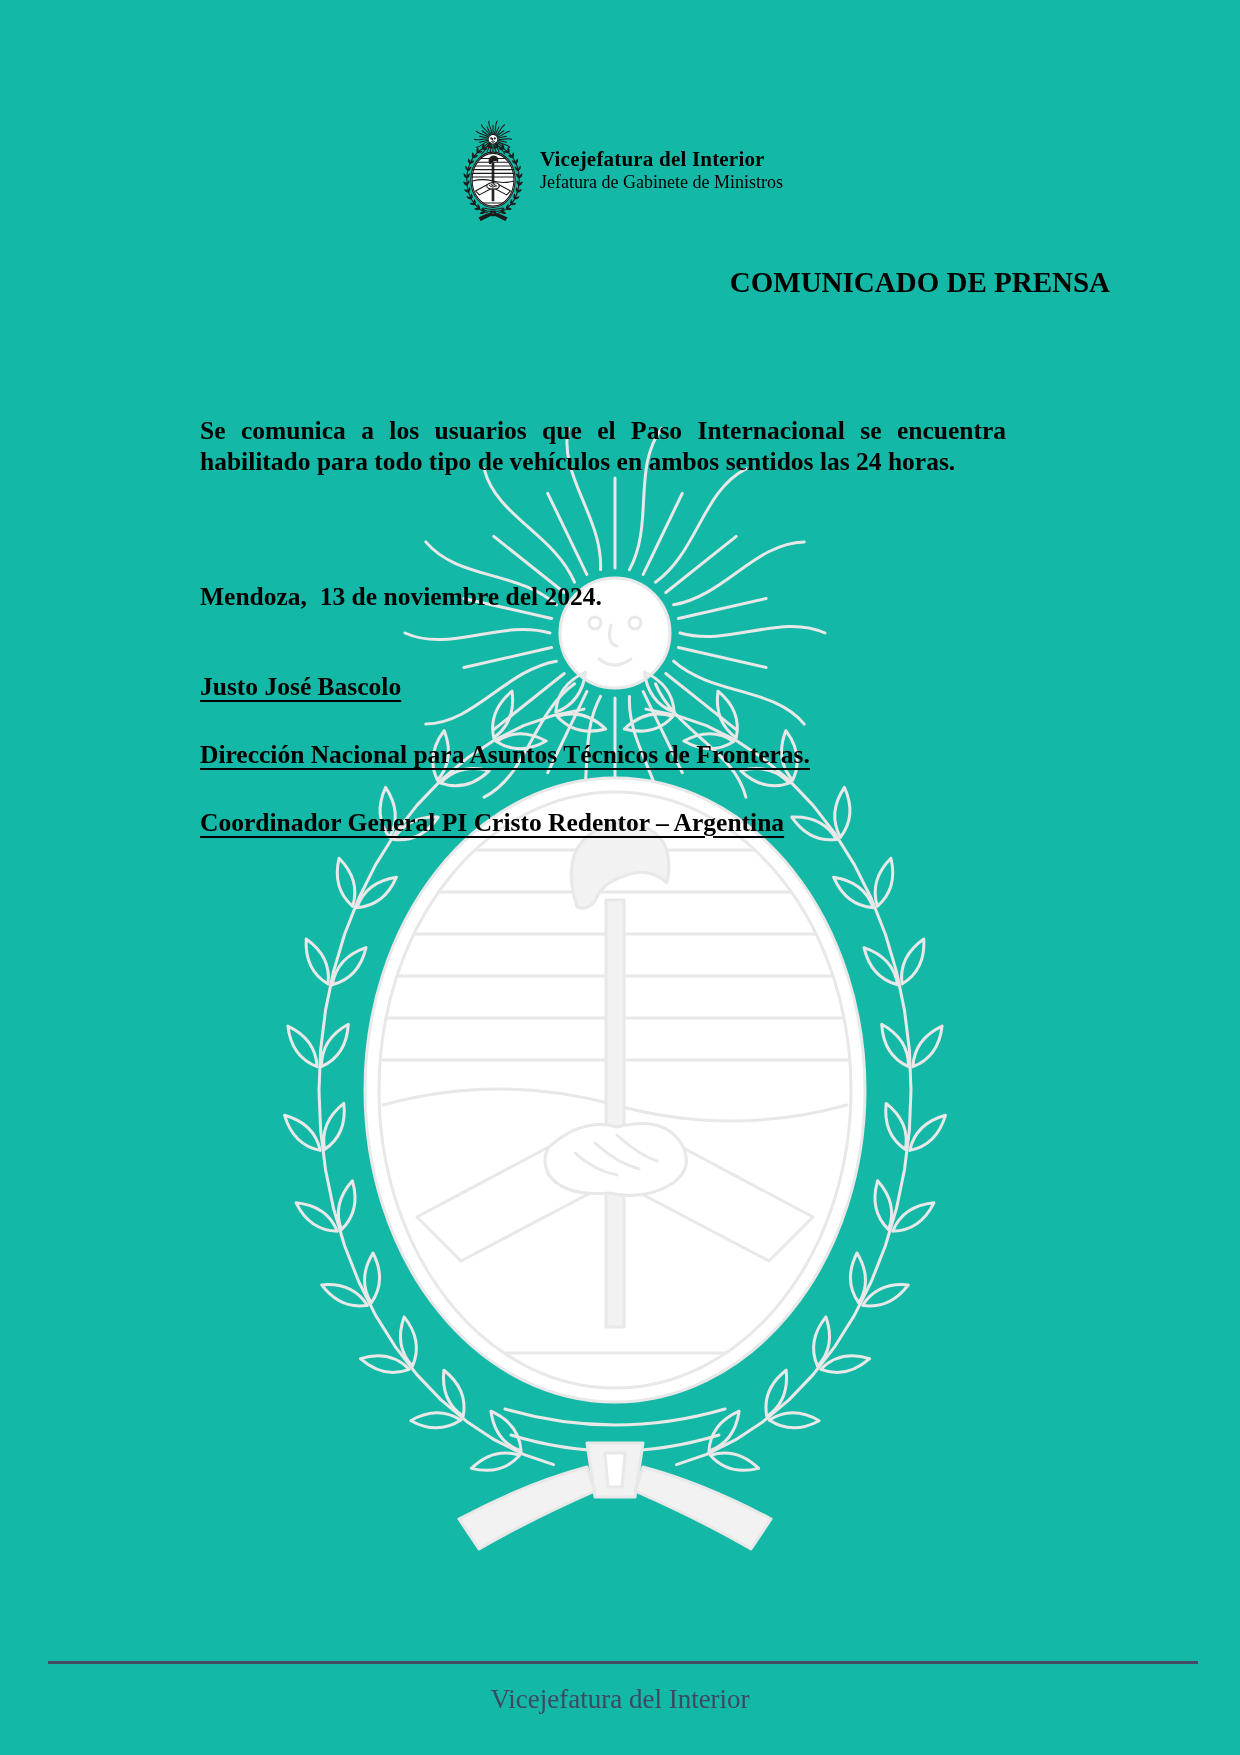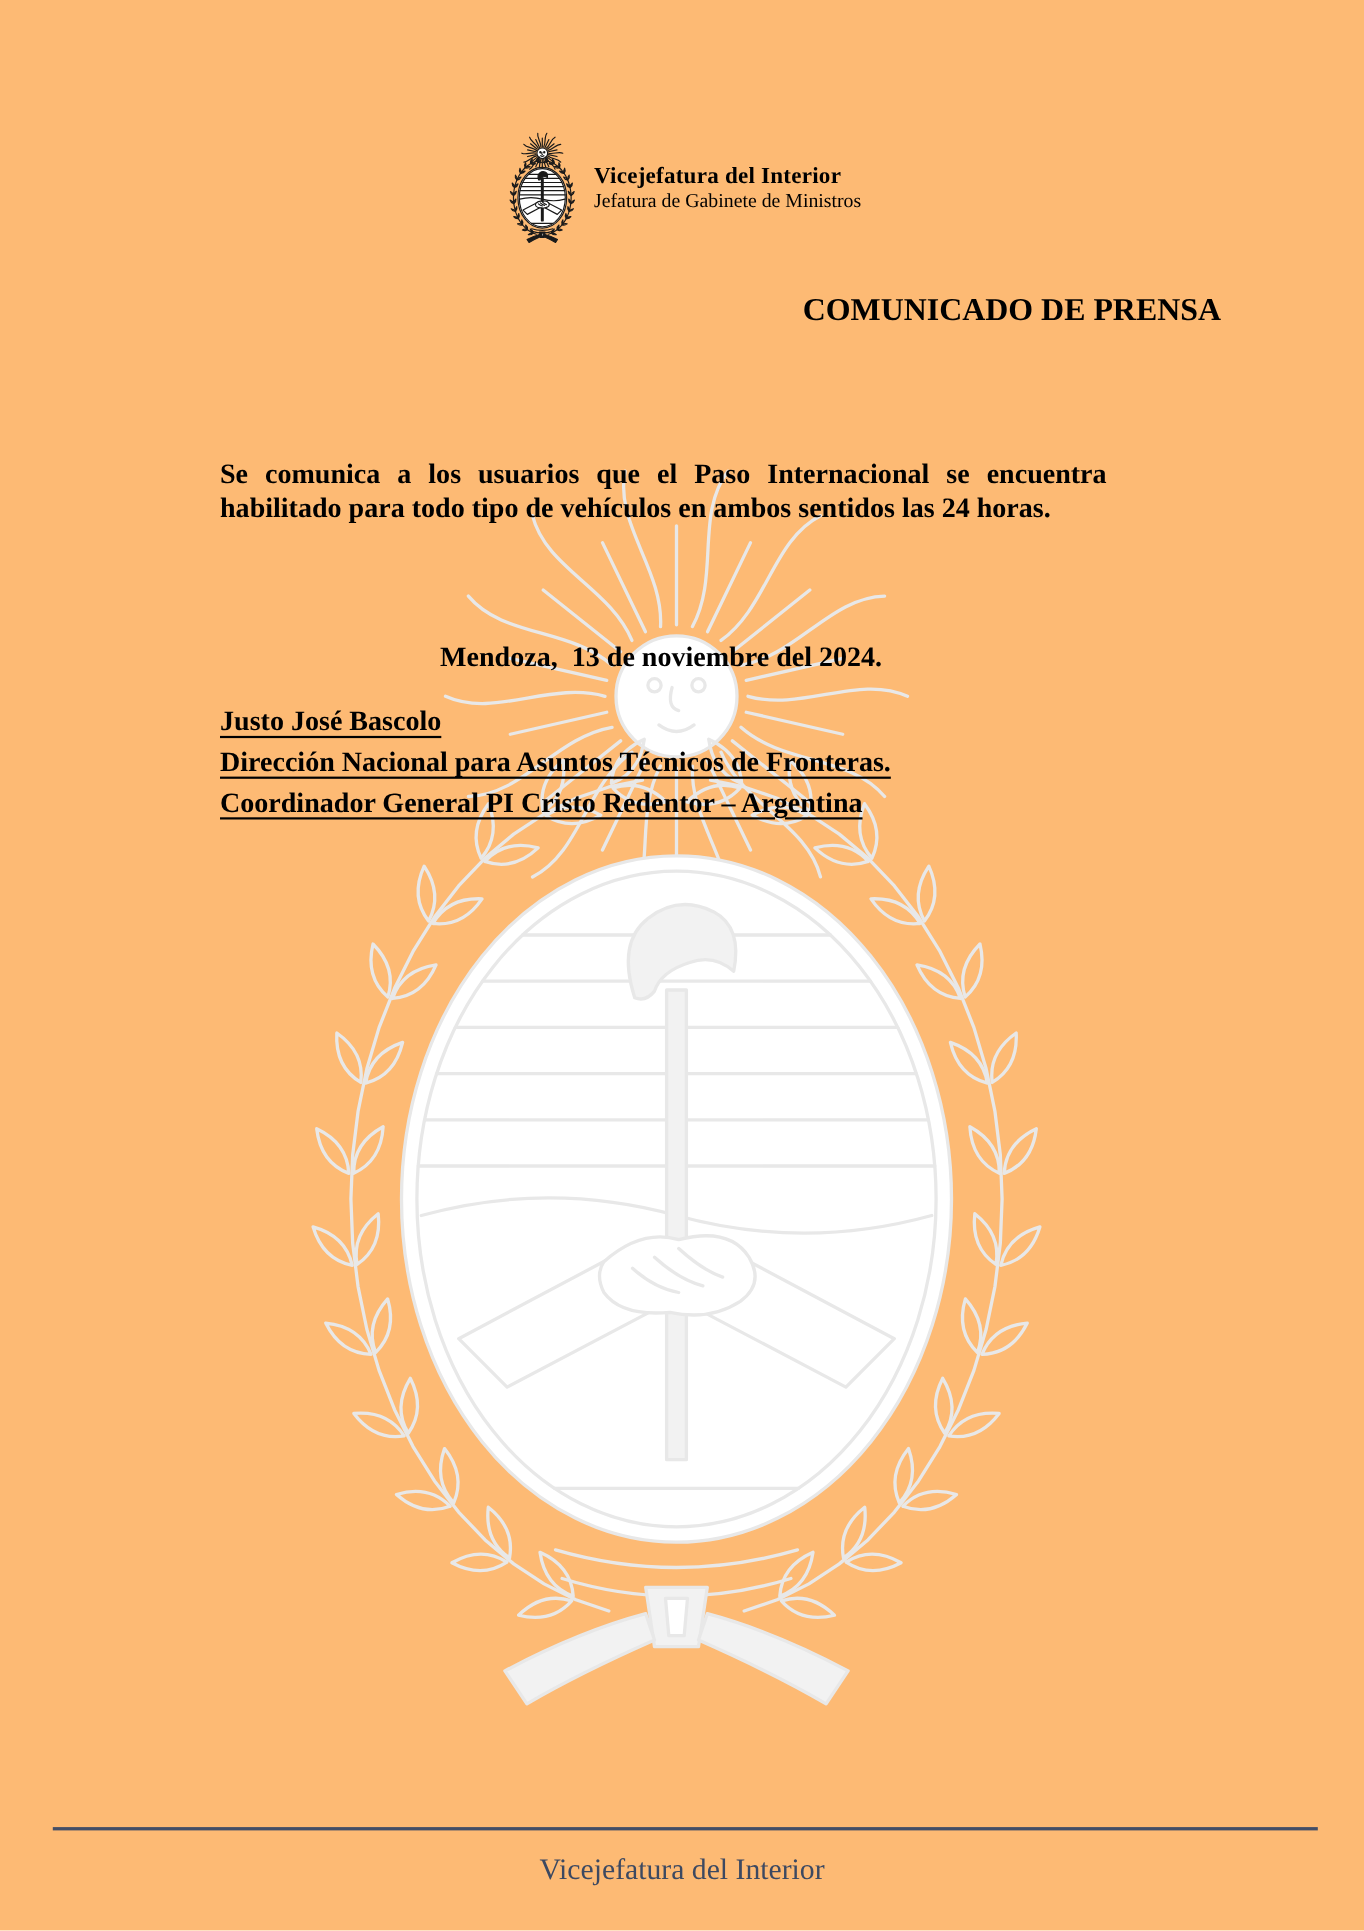--- a/index.html
+++ b/index.html
@@ -1,19 +1,19 @@
 <!DOCTYPE html>
 <html><head>
 <meta charset="utf-8">
 <style>
   html,body{margin:0;padding:0;background:#ffffff;}
   .page{
     position:relative;
     width:1240px;height:1755px;
-    background:#fdba74;
+    background:#14b8a6;
     overflow:hidden;
     font-family:"Liberation Serif","DejaVu Serif",serif;
     color:#000;
   }
   .bind{white-space:pre-wrap;}
 
   
   .watermark{
     position:absolute;left:265px;top:405px;width:700px;height:1150px;
     z-index:0;
@@ -42,30 +42,31 @@
   .doc-title .t2{font-size:25px;}
   .para{
     position:absolute;left:0;width:806px;
     font-weight:700;font-size:25.5px;line-height:31px;
     text-align:justify;
   }
   .para1{top:372px;margin-top:43px;}
   .para2{top:487px;}
   .dateline{
     position:absolute;top:582px;left:0;right:4px;
-    font-weight:700;font-size:25.5px;text-align:center;
+    font-weight:700;font-size:25.5px;text-align:left;
   }
   .signature{
     position:absolute;top:637px;left:0;
     font-weight:700;font-size:25.5px;line-height:37px;
   }
   .signature div{
     text-decoration:underline;
     text-decoration-thickness:2px;
     text-underline-offset:5px;
+    margin-top:31px;
   }
 
   
   .footer-rule{
     position:absolute;left:48px;width:1150px;top:1661px;height:0;
     border-top:3px solid #434e66;z-index:1;
   }
   .footer-text{
     position:absolute;left:0;right:0;top:1684px;z-index:1;
     text-align:center;font-size:27px;font-weight:400;color:#3d4961;

